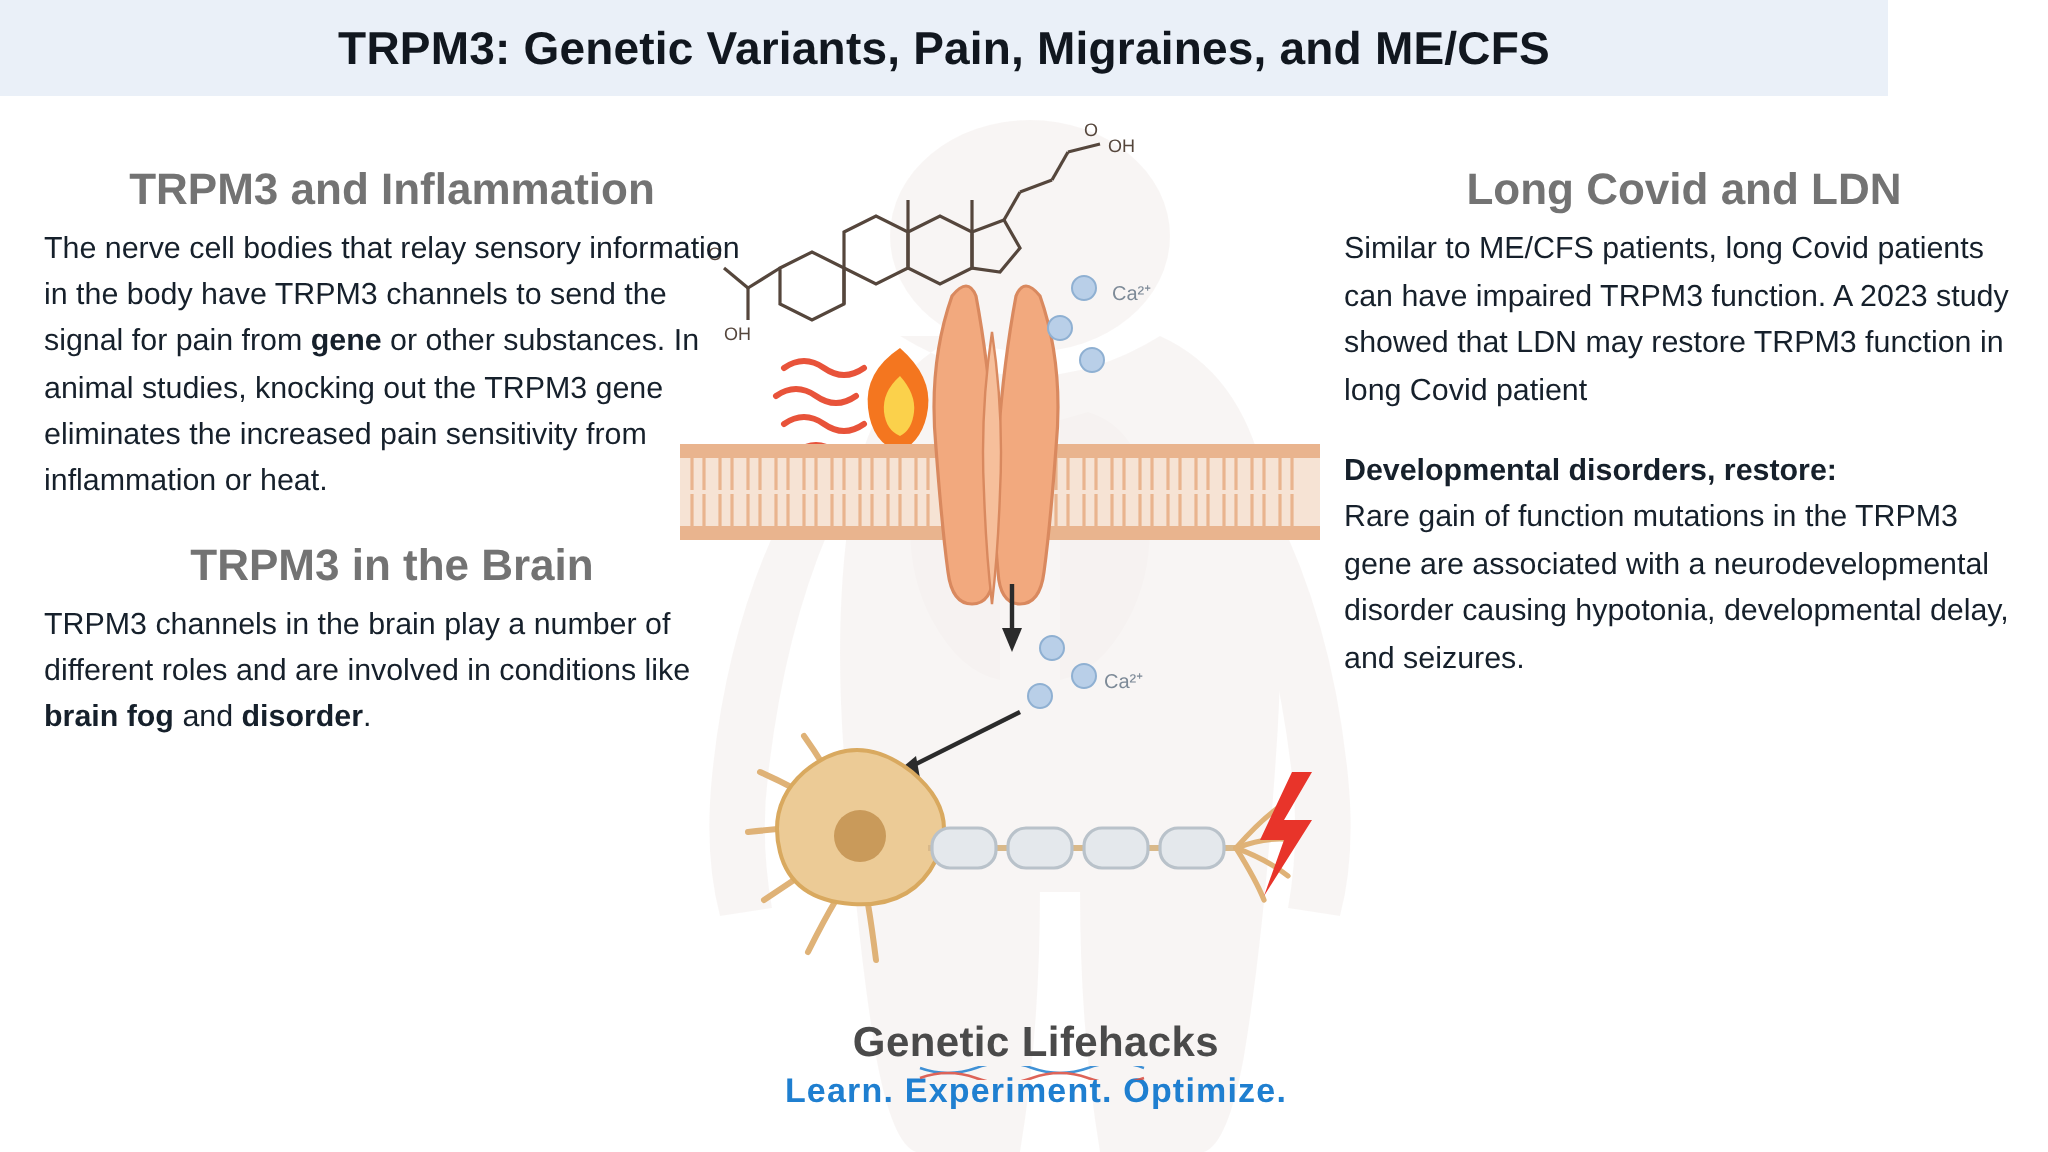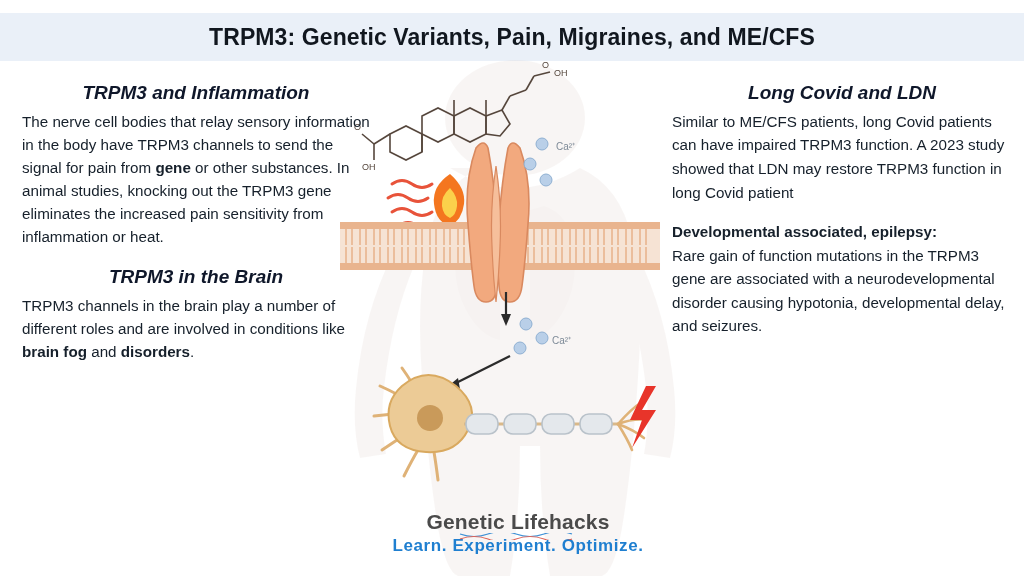--- a/index.html
+++ b/index.html
@@ -13,22 +13,22 @@
   #page {
     position: relative;
     width: 1024px;
     height: 576px;
     background: #ffffff;
   }
 
   
   #header {
     position: absolute;
-    top: 13px; left: 0;
-    width: 1024px;
+    top: 0; left: 0;
+    width: 944px;
     height: 48px;
     background: #eaf0f8;
     display: flex;
     align-items: center;
     justify-content: center;
   }
   #header-title {
     font-size: 23px;
     font-weight: bold;
     color: #11171f;
@@ -56,26 +56,25 @@
     height: 470px;
   }
 
   
   .col { position: absolute; }
   #col-left { left: 22px; top: 82px; width: 348px; }
   #col-right { left: 672px; top: 82px; width: 340px; }
 
   .block { margin-bottom: 12px; }
   .block-heading {
-    font-size: 19px;
+    font-size: 22px;
     font-weight: bold;
-    color: #0f172a;
+    color: #737373;
     margin: 0 0 6px 0;
     line-height: 1.15;
-    font-style: italic;
   }
   .h-center { text-align: center; }
   .block-body {
     font-size: 15.2px;
     color: #16202b;
     line-height: 1.52;
     margin: 0;
   }
   .block-body b { font-weight: bold; }
 
@@ -327,36 +326,36 @@
 
   <div class="col" id="col-left">
 
     <div class="block" id="blk-inflammation">
       <h2 class="block-heading h-center">TRPM3 and Inflammation</h2>
       <p class="block-body">The nerve cell bodies that relay sensory information in the body have TRPM3 channels to send the signal for pain from <b>gene</b> or other substances. In animal studies, knocking out the TRPM3 gene eliminates the increased pain sensitivity from inflammation or heat.</p>
     </div>
 
     <div class="block" id="blk-brain">
       <h2 class="block-heading h-center">TRPM3 in the Brain</h2>
-      <p class="block-body">TRPM3 channels in the brain play a number of different roles and are involved in conditions like <b>brain fog</b> and <b>disorders</b>.</p>
+      <p class="block-body">TRPM3 channels in the brain play a number of different roles and are involved in conditions like <b>brain fog</b> and <b>disorder</b>.</p>
     </div>
 
 
   </div>
 
   <div class="col" id="col-right">
 
 
     <div class="block" id="blk-ldn">
       <h2 class="block-heading h-center">Long Covid and LDN</h2>
       <p class="block-body">Similar to ME/CFS patients, long Covid patients can have impaired TRPM3 function. A 2023 study showed that LDN may restore TRPM3 function in long Covid patient</p>
     </div>
 
     <div class="block" id="blk-mutations">
-      <p class="block-body"><b>Developmental associated, epilepsy:</b><br>Rare  gain of function mutations in the TRPM3 gene are associated with a neurodevelopmental disorder causing hypotonia, developmental delay, and seizures.</p>
+      <p class="block-body"><b>Developmental disorders, restore:</b><br>Rare  gain of function mutations in the TRPM3 gene are associated with a neurodevelopmental disorder causing hypotonia, developmental delay, and seizures.</p>
     </div>
 
   </div>
 
   <div id="logo">
     <div id="logo-main">Genetic Lifehacks</div>
     <svg id="logo-dna" viewBox="0 0 120 7" xmlns="http://www.w3.org/2000/svg">
       <path d="M2 1 q14 5 28 0 q14 -5 28 0 q14 5 28 0 q14 -5 28 0" stroke="#1f7fd0" stroke-width="1.2" fill="none"></path>
       <path d="M2 6 q14 -5 28 0 q14 5 28 0 q14 -5 28 0 q14 5 28 0" stroke="#d94a3d" stroke-width="1.2" fill="none"></path>
     </svg>

